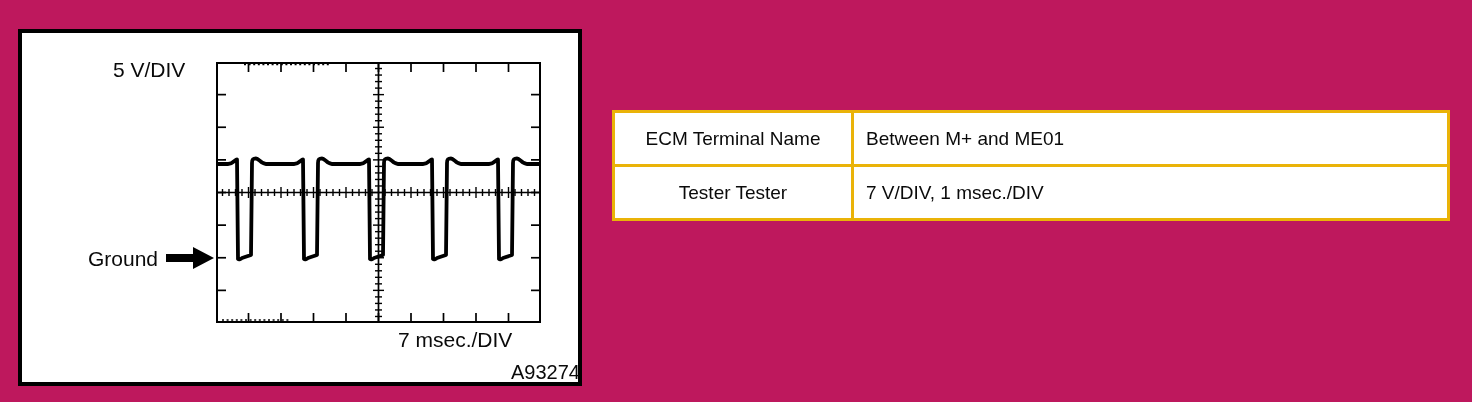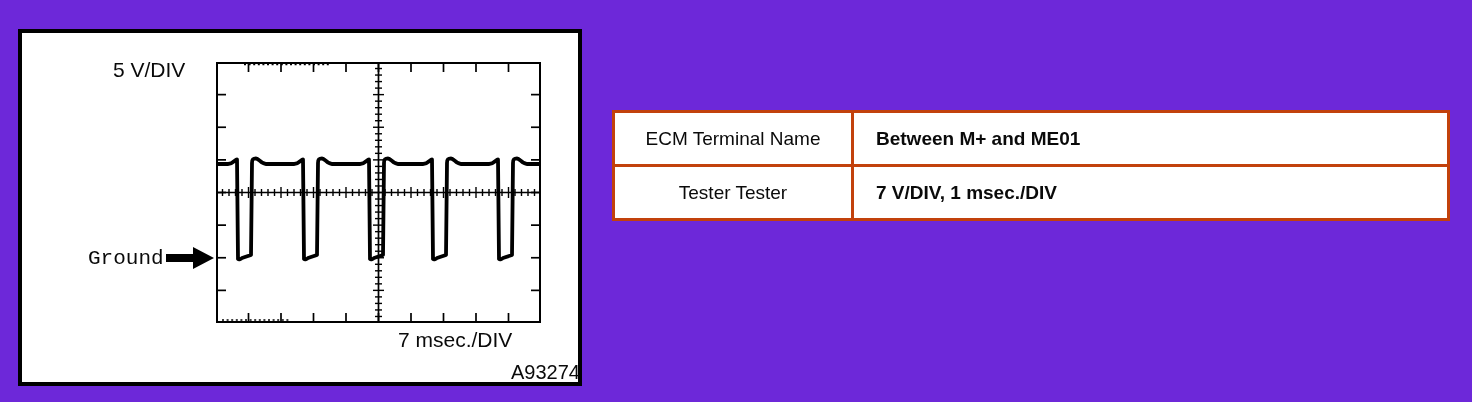--- a/index.html
+++ b/index.html
@@ -1,40 +1,40 @@
 <!DOCTYPE html>
 <html><head>
 <meta charset="utf-8">
 <style>
   html,body{margin:0;padding:0;background:#ffffff;}
   .page{
-    position:relative;width:1472px;height:402px;background:#6d28d9;
+    position:relative;width:1472px;height:402px;background:#be185d;
     font-family:"Liberation Sans",sans-serif;color:#000;overflow:hidden;
   }
   .scope-box{
     position:absolute;left:18px;top:29px;width:564px;height:357px;
     border:4px solid #000;box-sizing:border-box;background:#fff;
   }
   .lbl{position:absolute;font-size:21px;line-height:1;white-space:nowrap;color:#0a0a0a;}
   .v-scale{left:91px;top:26px;}
   .t-scale{left:376px;top:296px;}
   .ref-code{left:489px;top:329px;font-size:20px;}
-  .ground-label{left:66px;top:215px;font-family:Liberation Mono, monospace;}
+  .ground-label{left:66px;top:215px;}
   .ground-arrow{position:absolute;left:144px;top:214px;}
   .scope-svg{position:absolute;left:194px;top:29px;}
   table.spec{
     position:absolute;left:612px;top:110px;width:838px;height:111px;
     border-collapse:collapse;table-layout:fixed;background:#fff;
   }
   table.spec td{
-    border:3px solid #c2410c;font-size:19px;height:33px;
+    border:3px solid #eab308;font-size:19px;height:33px;
     color:#0a0a0a;overflow:hidden;white-space:nowrap;
   }
   td.col-label{width:234px;text-align:center;}
-  td.col-value{text-align:left;padding-left:22px;font-weight:bold;}
+  td.col-value{text-align:left;padding-left:12px;}
 </style>
 </head>
 <body>
 
 <div class="page">
 
   <div class="scope-box">
     <div class="lbl v-scale">5 V/DIV</div>
 
     <svg class="scope-svg" id="scope" width="325" height="261" viewBox="0 0 325 261">

